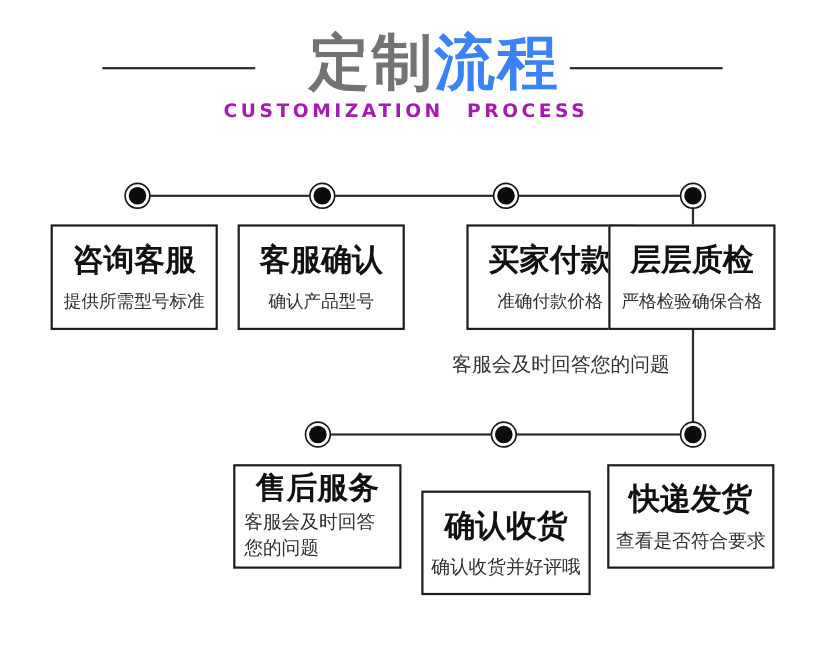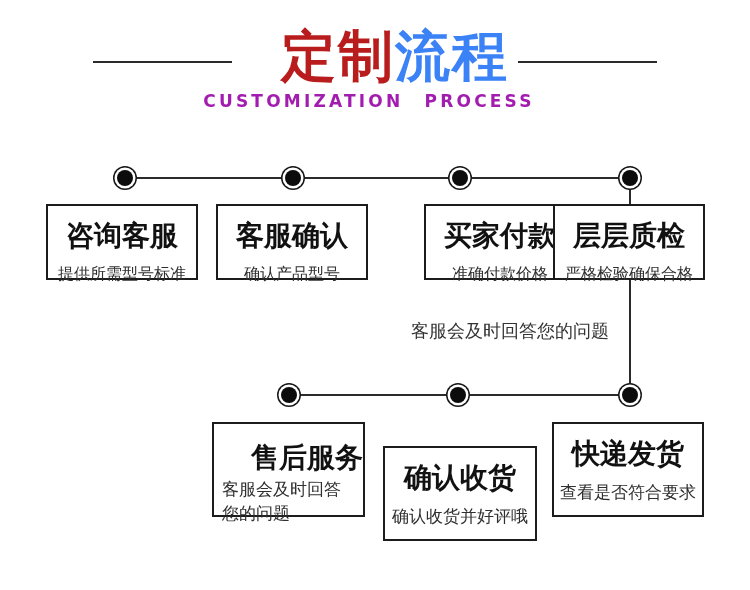--- a/index.html
+++ b/index.html
@@ -9,21 +9,21 @@
   }
   
   .hline{position:absolute;height:2px;background:#2a2a2a;top:61px;}
   .hline.left{left:93px;width:139px;}
   .hline.right{left:518px;width:139px;}
   .main-title{
     position:absolute;left:0;right:0;top:24px;text-align:center;
     font-size:55px;line-height:64px;font-weight:900;letter-spacing:2px;
     white-space:nowrap;
   }
-  .title-red{color:#b91c1c;margin-left:40px;}
+  .title-red{color:#737373;margin-left:40px;}
   .title-black{color:#3b82f6;}
   .sub-title{
     position:absolute;left:0;right:12px;top:91px;text-align:center;
     font-size:17px;font-weight:700;letter-spacing:3.2px;word-spacing:12px;
     color:#a21caf;white-space:nowrap;
   }
   
   .conn{position:absolute;background:#2b2b2b;}
   .row1-line{left:125px;top:177px;width:505px;height:2px;}
   .vert-line{left:629px;top:189px;width:2px;height:196px;}
@@ -33,33 +33,33 @@
     position:absolute;width:16px;height:16px;border-radius:50%;
     background:#0c0c0c;
     box-shadow:0 0 0 2.5px #ffffff,0 0 0 4px #161616;
     z-index:3;
   }
   
   .step-box{
     position:absolute;box-sizing:border-box;background:#ffffff;
     border:2px solid #1c1c1c;z-index:2;text-align:center;
   }
-  .row1-box{top:204px;height:76px;}
+  .row1-box{top:204px;height:96px;}
   .row2-box{top:422px;height:95px;}
   .step-title{
     font-size:28px;font-weight:700;color:#111111;line-height:32px;
     margin-top:14px;white-space:nowrap;
   }
   .step-desc{
     font-size:16px;color:#2f2f2f;line-height:22px;margin-top:11px;
     white-space:nowrap;
   }
   .row2-box .step-desc{font-size:17px;}
   
-  .box-aftersale .step-title{margin-top:18px;text-align:right;}
+  .box-aftersale .step-title{margin-top:4px;}
   .box-aftersale .step-desc{
     text-align:left;padding:0 8px;margin-top:3px;line-height:24px;
     white-space:normal;
   }
   
   .note{
     position:absolute;left:380px;top:319px;width:260px;text-align:center;
     font-size:18px;color:#333333;white-space:nowrap;
   }
 </style>

